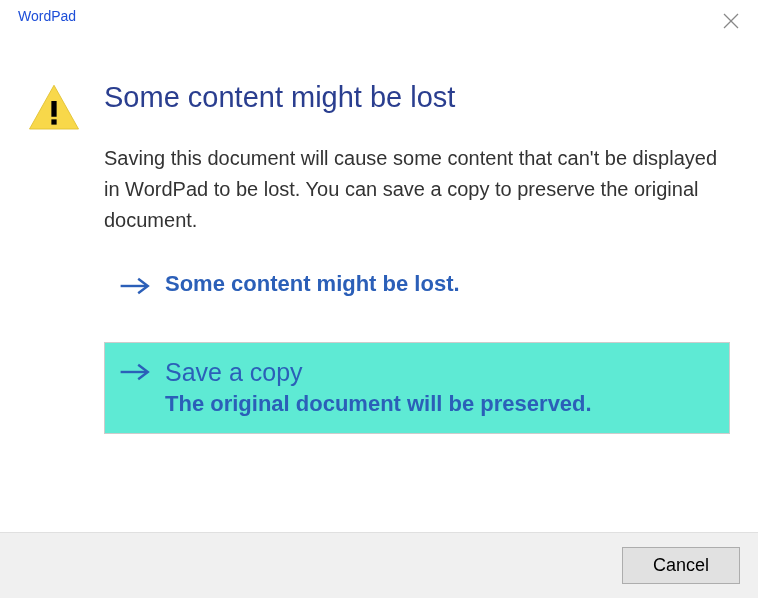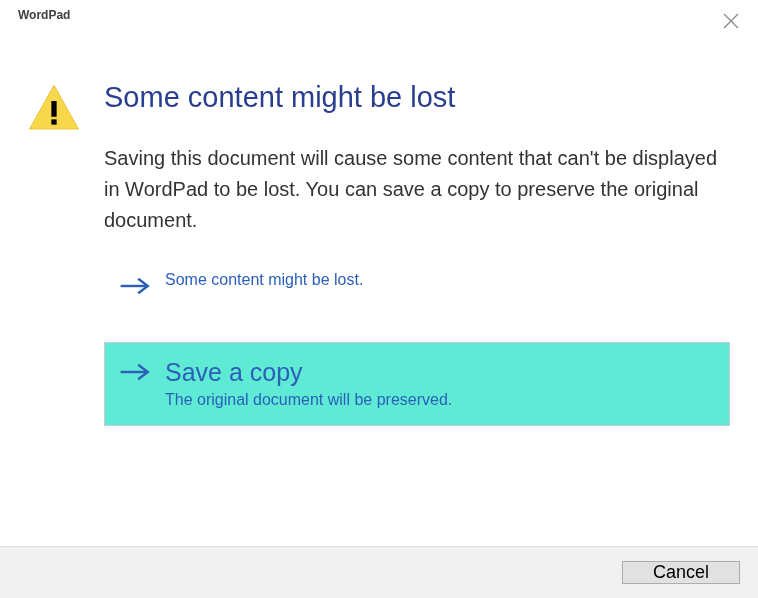--- a/index.html
+++ b/index.html
@@ -22,23 +22,23 @@
       flex-direction: column;
     }
     .titlebar {
       display: flex;
       justify-content: space-between;
       align-items: flex-start;
       padding: 8px 12px 0 18px;
       height: 40px;
     }
     .titlebar-text {
-      color: #404040;
-      font-size: 12px;
-      font-weight: 700;
+      color: #1d4ed8;
+      font-size: 14px;
+      font-weight: 400;
     }
     .close-btn {
       width: 30px;
       height: 30px;
       display: flex;
       align-items: center;
       justify-content: center;
       color: #888;
       cursor: default;
     }
@@ -106,39 +106,39 @@
       padding-left: 8px;
     }
     .option-title {
       font-size: 25px;
       color: #2b5fb8;
       font-weight: 400;
       line-height: 1.2;
       margin-bottom: 4px;
     }
     .option-subtitle {
-      font-size: 16px;
+      font-size: 22px;
       color: #2b5fb8;
-      font-weight: 400;
+      font-weight: 700;
     }
     .option-spacer {
       height: 24px;
     }
     .footer {
       background: #f0f0f0;
       border-top: 1px solid #e0e0e0;
       padding: 14px 18px;
       display: flex;
       justify-content: flex-end;
     }
     .cancel-btn {
       background: #e1e1e1;
       border: 1px solid #adadad;
       font-size: 18px;
-      padding: 0 30px;
+      padding: 7px 30px;
       font-family: inherit;
       color: #000;
       cursor: default;
     }
   </style>
 </head>
 <body>
 
 <div class="dialog">
 

